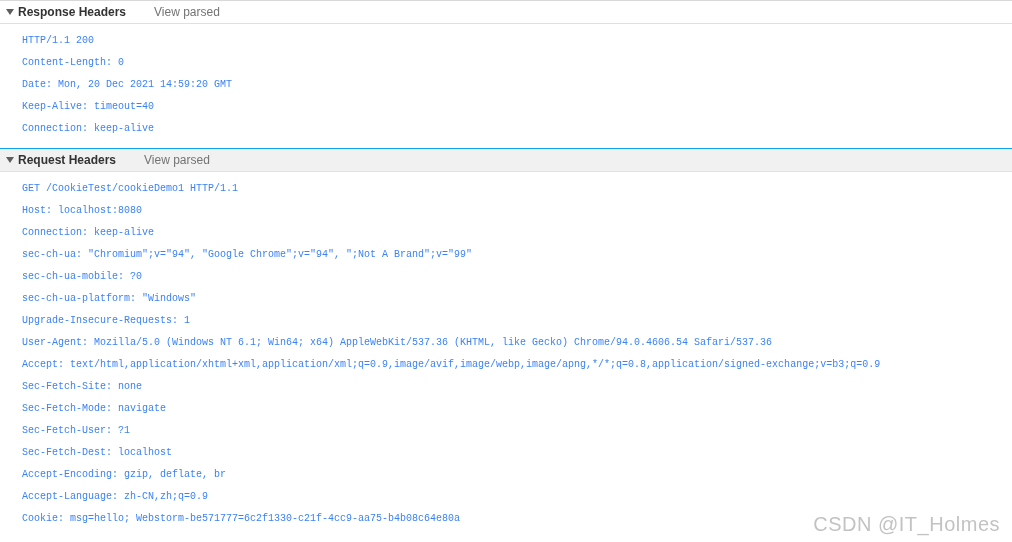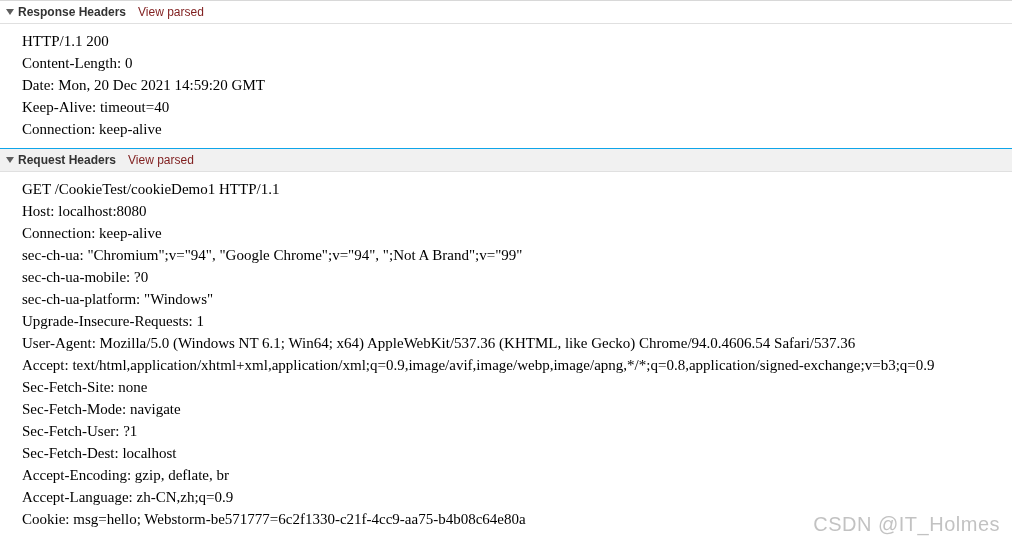--- a/index.html
+++ b/index.html
@@ -29,35 +29,35 @@
       height: 0;
       border-left: 4px solid transparent;
       border-right: 4px solid transparent;
       border-top: 6px solid #5e5e5e;
       margin-right: 4px;
       cursor: pointer;
     }
     .header-title {
       font-weight: bold;
       color: #333;
-      margin-right: 12px;
+      margin-right: 28px;
     }
     .view-parsed {
-      color: #7f1d1d;
+      color: #737373;
       cursor: pointer;
     }
     .lines {
       padding: 6px 0 8px 22px;
     }
     .line-row {
-      font-family: Liberation Serif, serif;
-      font-size: 15px;
+      font-family: Liberation Mono, monospace;
+      font-size: 10px;
       line-height: 22px;
       white-space: nowrap;
-      color: #000000;
+      color: #3b82f6;
     }
     .top-border {
       border-top: 1px solid #d8d8d8;
     }
     .watermark {
       position: absolute;
       right: 12px;
       bottom: 6px;
       font-size: 20px;
       color: rgba(120,120,120,0.45);

